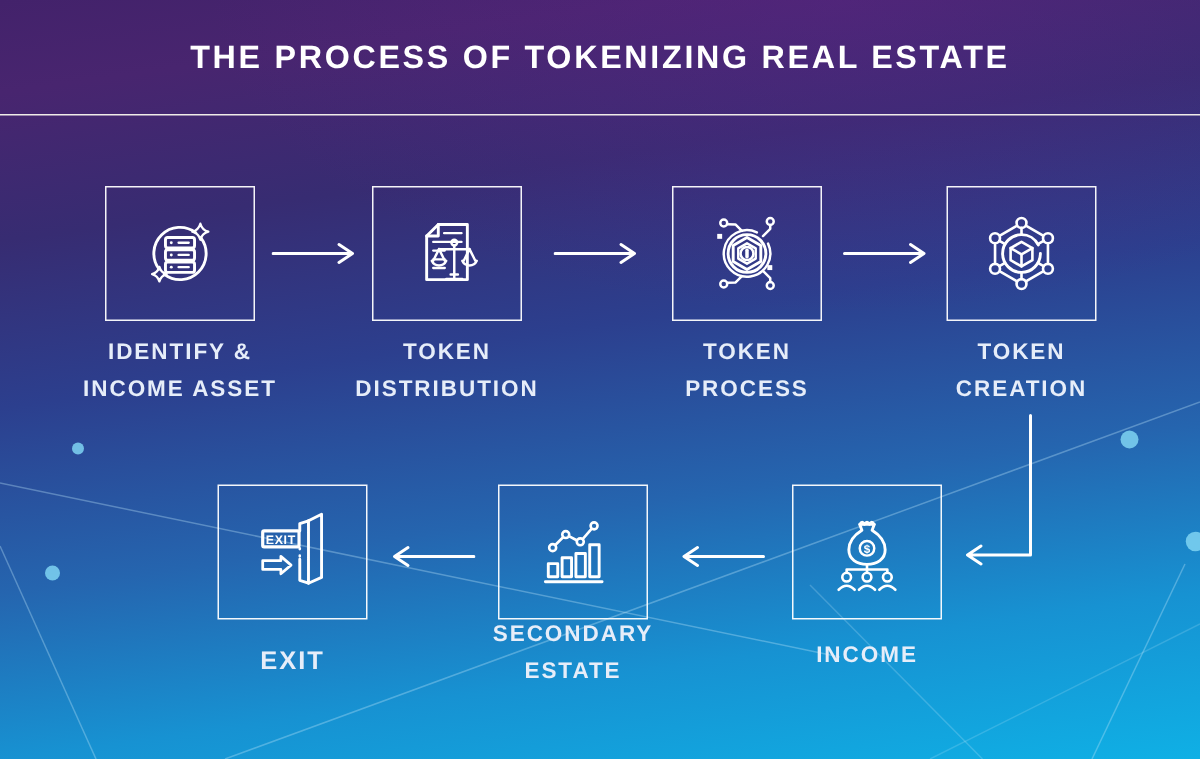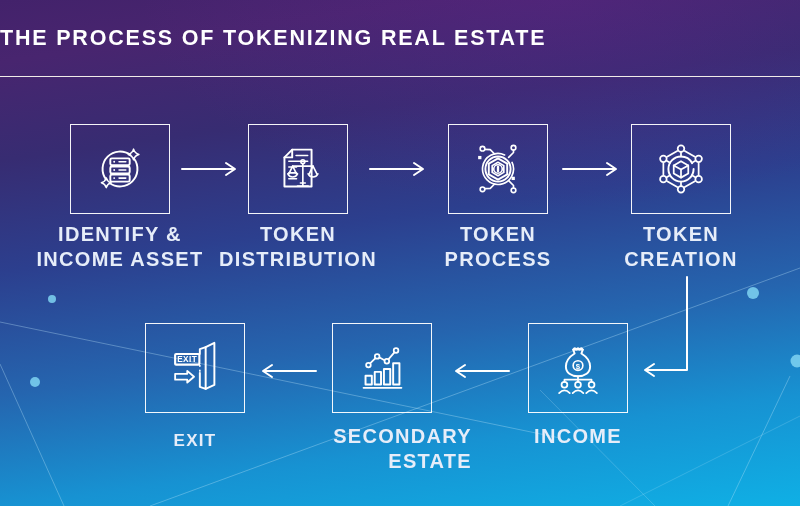--- a/index.html
+++ b/index.html
@@ -7,32 +7,32 @@
     position:relative;width:800px;height:506px;overflow:hidden;
     font-family:"Liberation Sans",sans-serif;
     background:linear-gradient(172deg,#43226b 0%,#48256f 10%,#372c72 26%,#2c3f8e 44%,#2565af 64%,#1792d2 82%,#0fb0e5 100%);
   }
   .stage::before{
     content:"";position:absolute;inset:0;pointer-events:none;
     background:radial-gradient(600px 300px at 70% 0%,rgba(100,35,140,0.35),transparent 70%);
   }
   .bg-deco{position:absolute;inset:0;}
   .title{
-    position:absolute;top:26px;left:0;width:800px;
+    position:absolute;top:26px;left:0;width:800px;text-align:center;
     color:#ffffff;font-size:21.5px;font-weight:bold;letter-spacing:1.8px;
   }
   .rule{position:absolute;top:76px;left:0;width:800px;height:1px;background:rgba(250,247,238,0.95);}
   .frame{
     position:absolute;width:100px;height:90px;border:1.5px solid rgba(255,255,255,0.95);
     display:flex;align-items:center;justify-content:center;box-sizing:border-box;
   }
   .icon{stroke:#ffffff;fill:none;stroke-width:2;stroke-linecap:round;stroke-linejoin:round;}
   .lbl{
     position:absolute;width:180px;text-align:center;color:#e6edf9;
-    font-size:20px;font-weight:bold;letter-spacing:1.3px;line-height:25px;
+    font-size:15px;font-weight:bold;letter-spacing:1.3px;line-height:25px;
   }
   .lbl.big{font-size:17px;}
   .arrow{position:absolute;}
   .arrow path{stroke:#ffffff;stroke-width:2;fill:none;stroke-linecap:round;stroke-linejoin:round;}
 </style>
 </head>
 <body>
 
 <div class="stage">
 
@@ -180,21 +180,21 @@
       <path d="M13 52.5 H52"></path>
       <g stroke-width="1.8">
         <circle cx="18" cy="29" r="2.4"></circle>
         <circle cx="27" cy="20" r="2.4"></circle>
         <circle cx="37" cy="25" r="2.4"></circle>
         <circle cx="46.5" cy="14" r="2.4"></circle>
         <path d="M20 27 L25 22 M29.5 21.2 L34.5 23.9 M38.8 22.9 L44.6 16.2"></path>
       </g>
     </svg>
   </div>
-  <div class="lbl" style="left:292px;top:424px;text-align:right;">
+  <div class="lbl" style="left:292px;top:410px;">
     <div>SECONDARY</div>
       <div>ESTATE</div>
   </div>
 
   <div class="frame" style="left:145px;top:323px;">
     <svg class="icon" width="62" height="62" viewBox="0 0 64 64">
       <path d="M37 12.5 L43 10.5 M37 12.5 V17.5 M43 10.5 V53.5 M37 37 V51.5 L43 53.5"></path>
       <path stroke-width="1.8" stroke-dasharray="0.5 4.5" d="M37 29.5 V35"></path>
       <path d="M43 10.5 L52 6 V49.5 L43 53.5"></path>
       <rect x="11.5" y="17.5" width="25" height="11" rx="1" stroke-width="2.2"></rect>

